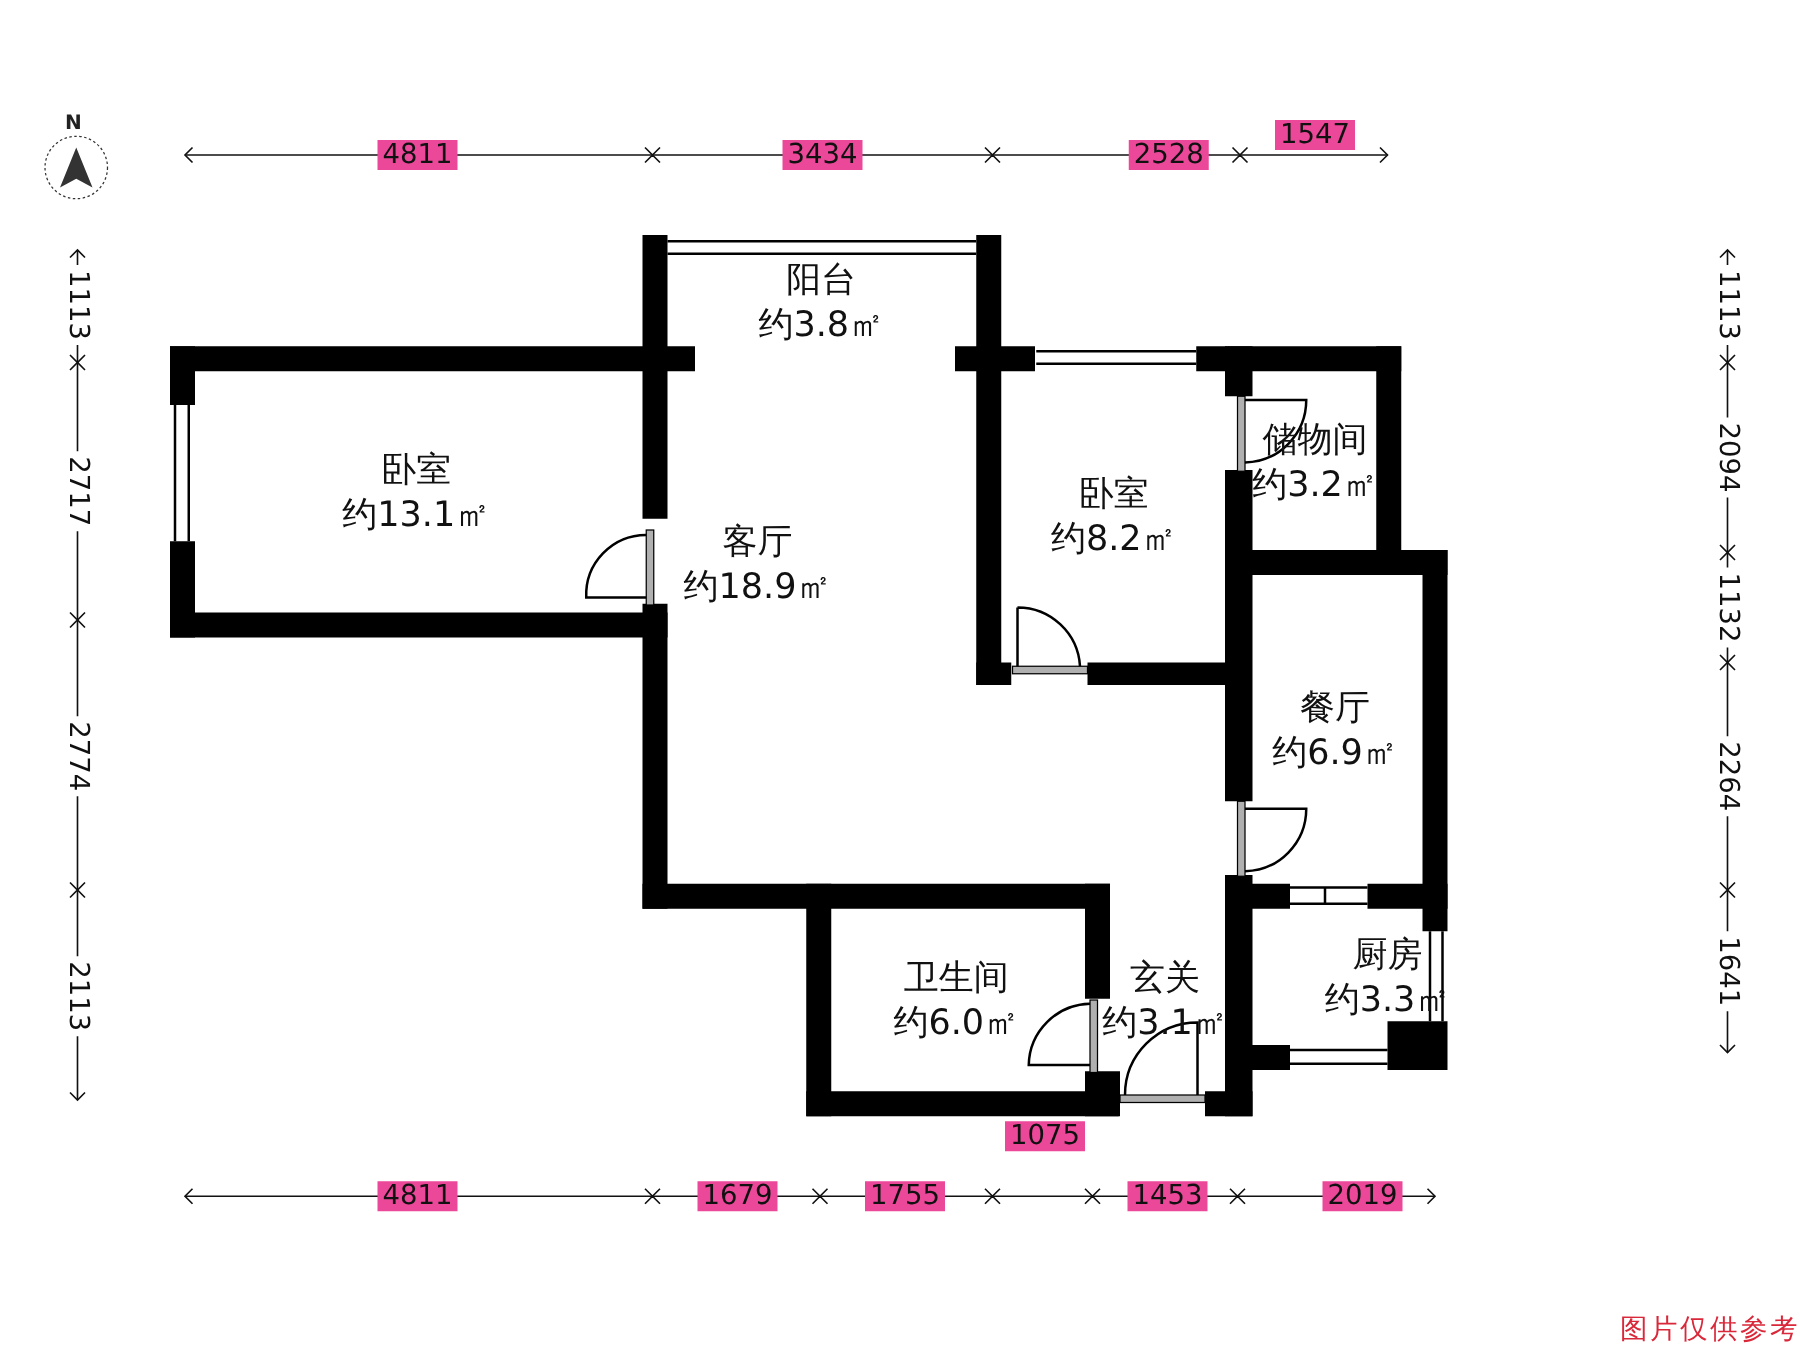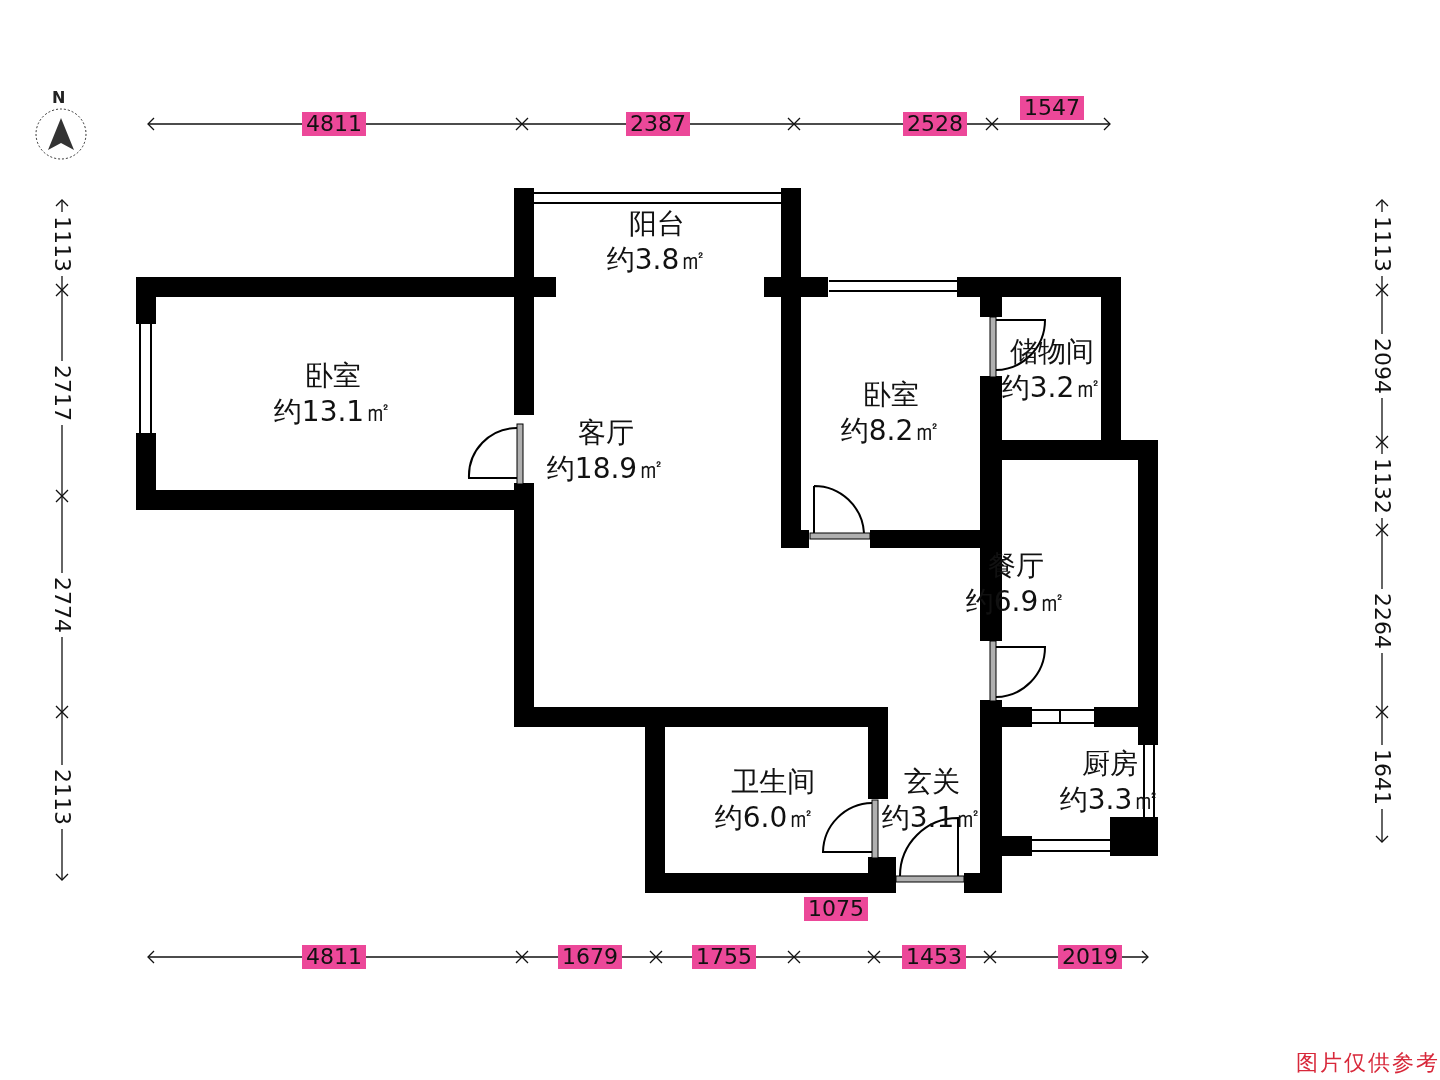--- a/index.html
+++ b/index.html
@@ -100,21 +100,21 @@
     <rect x="872" y="800" width="6" height="58" fill="#b0b0b0" stroke="#000" stroke-width="1"></rect>
     <path d="M872,803 A50,50 0 0 0 823,852 L872,852" fill="none" stroke="#000" stroke-width="2"></path>
     <rect x="896" y="876" width="68" height="6" fill="#b0b0b0" stroke="#000" stroke-width="1"></rect>
     <path d="M900,876 A58,58 0 0 1 958,818 L958,876" fill="none" stroke="#000" stroke-width="2"></path>
   </g>
 </svg>
 
 <div class="north">N</div>
 
 <div class="dim" style="left:302px;top:112px;">4811</div>
-<div class="dim" style="left:626px;top:112px;">2387</div>
+<div class="dim" style="left:626px;top:112px;">3434</div>
 <div class="dim" style="left:860px;top:112px;margin-left:43px;">2528</div>
 <div class="dim" style="left:1020px;top:96px;">1547</div>
 
 <div class="dim" style="left:302px;top:945px;">4811</div>
 <div class="dim" style="left:558px;top:945px;">1679</div>
 <div class="dim" style="left:692px;top:945px;">1755</div>
 <div class="dim" style="left:804px;top:897px;">1075</div>
 <div class="dim" style="left:902px;top:945px;">1453</div>
 <div class="dim" style="left:1038px;top:945px;margin-left:20px;">2019</div>
 
@@ -142,29 +142,29 @@
   <div>约18.9㎡</div>
 </div>
 <div class="room" style="left:891px;top:377px;">
   <div>卧室</div>
   <div>约8.2㎡</div>
 </div>
 <div class="room" style="left:1052px;top:334px;">
   <div>储物间</div>
   <div>约3.2㎡</div>
 </div>
-<div class="room" style="left:1016px;top:548px;">
+<div class="room" style="left:1068px;top:548px;">
   <div>餐厅</div>
   <div>约6.9㎡</div>
 </div>
 <div class="room" style="left:1068px;top:746px;margin-left:42px;">
   <div>厨房</div>
   <div>约3.3㎡</div>
 </div>
-<div class="room" style="left:765px;top:764px;text-align:right;">
+<div class="room" style="left:765px;top:764px;">
   <div>卫生间</div>
   <div>约6.0㎡</div>
 </div>
 <div class="room" style="left:932px;top:764px;">
   <div>玄关</div>
   <div>约3.1㎡</div>
 </div>
 
 <div class="disclaimer">图片仅供参考</div>
 

